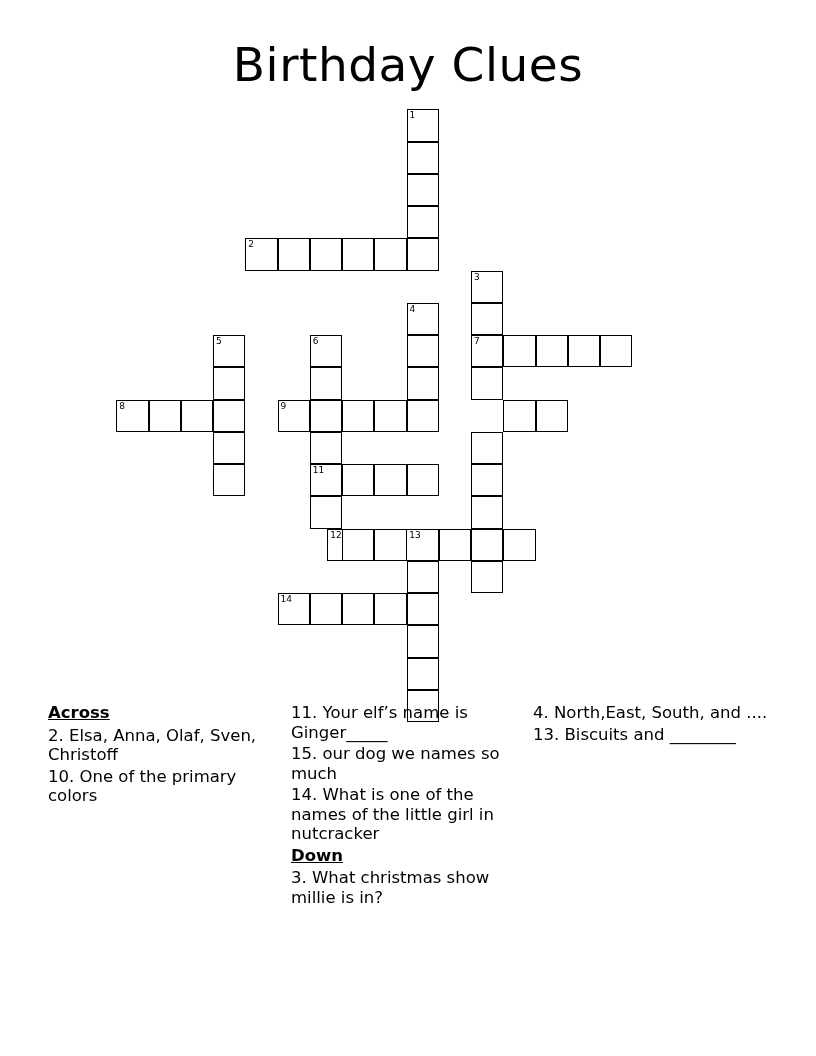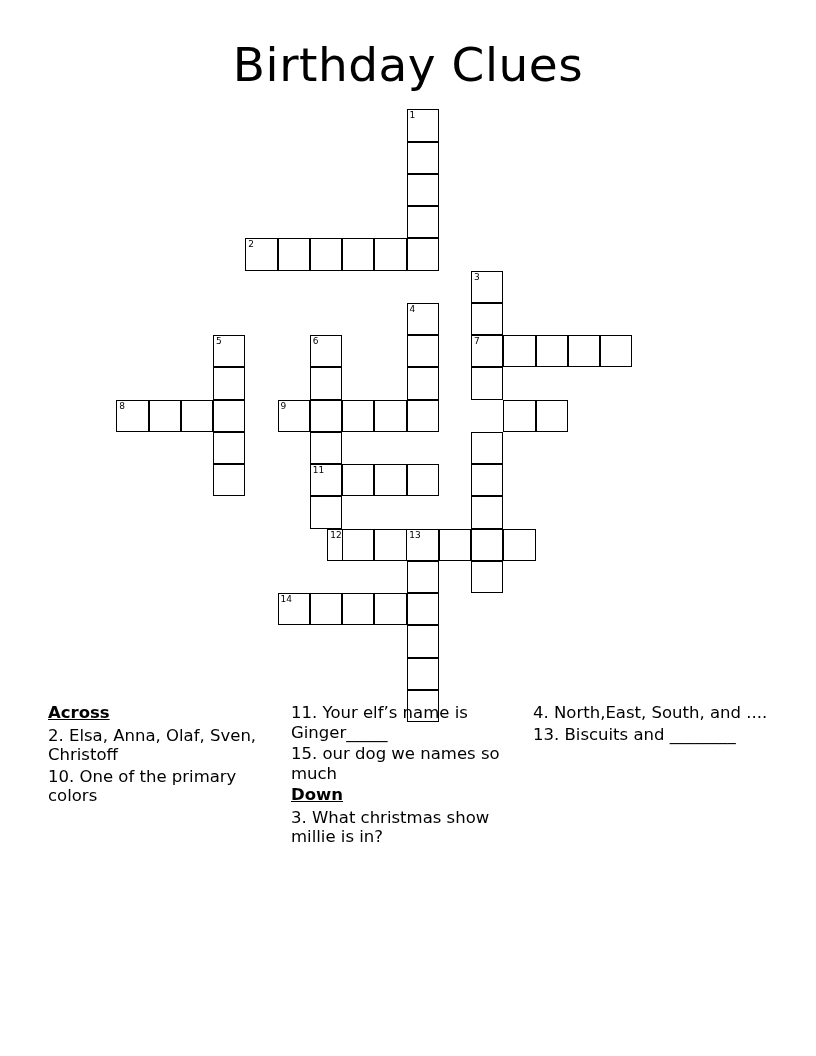--- a/index.html
+++ b/index.html
@@ -119,20 +119,21 @@
 
 <div class="clues col1">
   <span class="heading">Across</span>
   <span class="clue"><b>2.</b><span> Elsa, Anna, Olaf, Sven, Christoff</span></span>
   <span class="clue"><b>10.</b><span> One of the primary colors</span></span>
 </div>
 
 <div class="clues col2">
   <span class="clue"><b>11.</b><span> Your elf’s name is Ginger_____</span></span>
   <span class="clue"><b>15.</b><span> our dog we names so much</span></span>
+  <span class="clue"><b>14.</b><span> What is one of the names of the little girl in nutcracker</span></span>
   <span class="heading">Down</span>
   <span class="clue"><b>3.</b><span> What christmas show millie is in?</span></span>
 </div>
 
 <div class="clues col3">
   <span class="clue"><b>4.</b><span> North,East, South, and ....</span></span>
   <span class="clue"><b>13.</b><span> Biscuits and ________</span></span>
 </div>
 
 </body></html>

